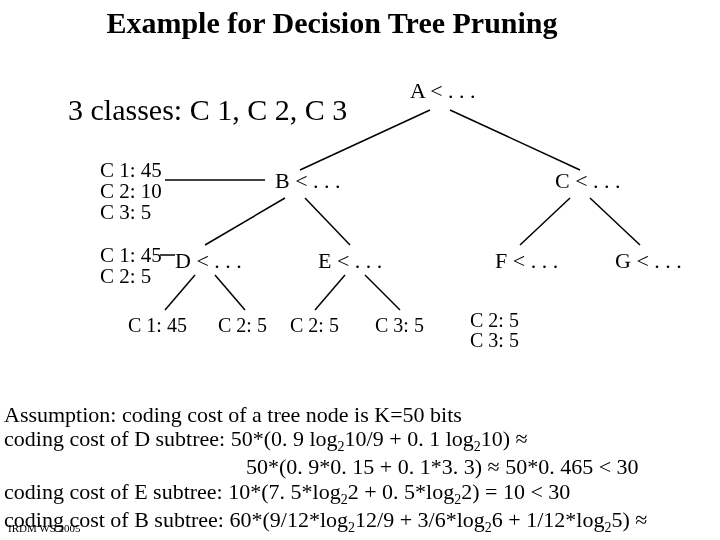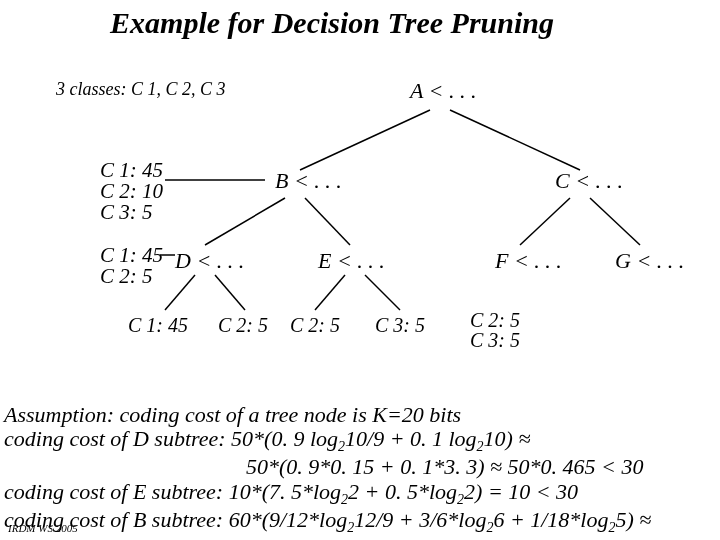--- a/index.html
+++ b/index.html
@@ -9,34 +9,33 @@
     height: 540px;
     background: #fff;
     font-family: "Times New Roman", Times, serif;
     color: #000;
     overflow: hidden;
   }
   .slide {
     position: relative;
     width: 664px;
     height: 540px;
-    font-style: italic;
   }
   .title {
     position: absolute;
     top: 6px;
     left: 0;
     right: 0;
     text-align: center;
     font-size: 30px;
     font-weight: bold;
   }
   .pre {
     position: absolute;
-    font-size: 18px;
+    font-size: 30px;
     line-height: 1.1;
     white-space: pre;
   }
   .tiny {
     position: absolute;
     font-size: 11px;
   }
   svg.tree {
     position: absolute;
     top: 80px;
@@ -118,21 +117,21 @@
 C 2: 5</div>
 
   <div class="leaf" style="top:315px; left:128px;">C 1: 45</div>
   <div class="leaf" style="top:315px; left:218px;">C 2: 5</div>
   <div class="leaf" style="top:315px; left:290px;">C 2: 5</div>
   <div class="leaf" style="top:315px; left:375px;">C 3: 5</div>
   <div class="leaf" style="top:310px; left:470px;">C 2: 5
 C 3: 5</div>
 
   <div class="assump">
-<span>Assumption: coding cost of a tree node is K=20 bits</span>
+<span>Assumption: coding cost of a tree node is K=50 bits</span>
 <span>coding cost of D subtree: 50*(0. 9 log</span><sub>2</sub><span>10/9 + 0. 1 log</span><sub>2</sub><span>10) ≈</span>
 <span>                                            50*(0. 9*0. 15 + 0. 1*3. 3) ≈ 50*0. 465 &lt; 30</span>
 <span>coding cost of E subtree: 10*(7. 5*log</span><sub>2</sub><span>2 + 0. 5*log</span><sub>2</sub><span>2) = 10 &lt; 30</span>
-<span>coding cost of B subtree: 60*(9/12*log</span><sub>2</sub><span>12/9 + 3/6*log</span><sub>2</sub><span>6 + 1/18*log</span><sub>2</sub><span>5) ≈</span>
+<span>coding cost of B subtree: 60*(9/12*log</span><sub>2</sub><span>12/9 + 3/6*log</span><sub>2</sub><span>6 + 1/12*log</span><sub>2</sub><span>5) ≈</span>
 <span>                                            60*(0. 75*0. 4 + 0. 166*2. 6 + 0. 083*3. 6) &gt; 30</span></div>
 
   <div class="tiny" style="left:8px; top:522px;">IRDM  WS 2005</div>
 </div>
 
 </body></html>

